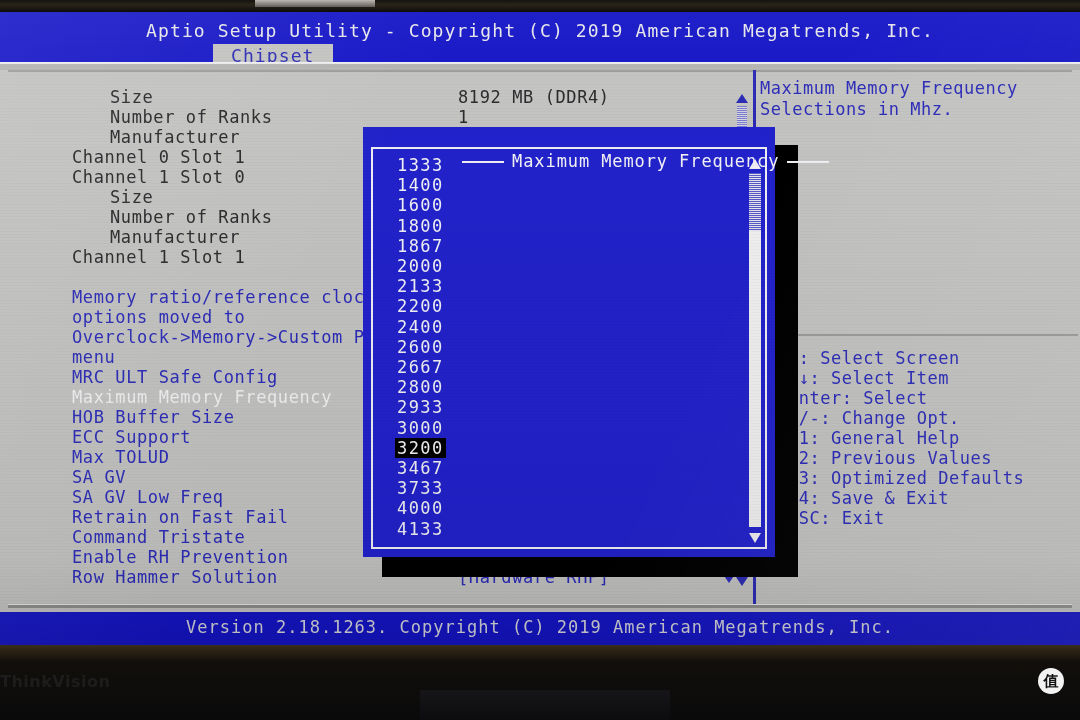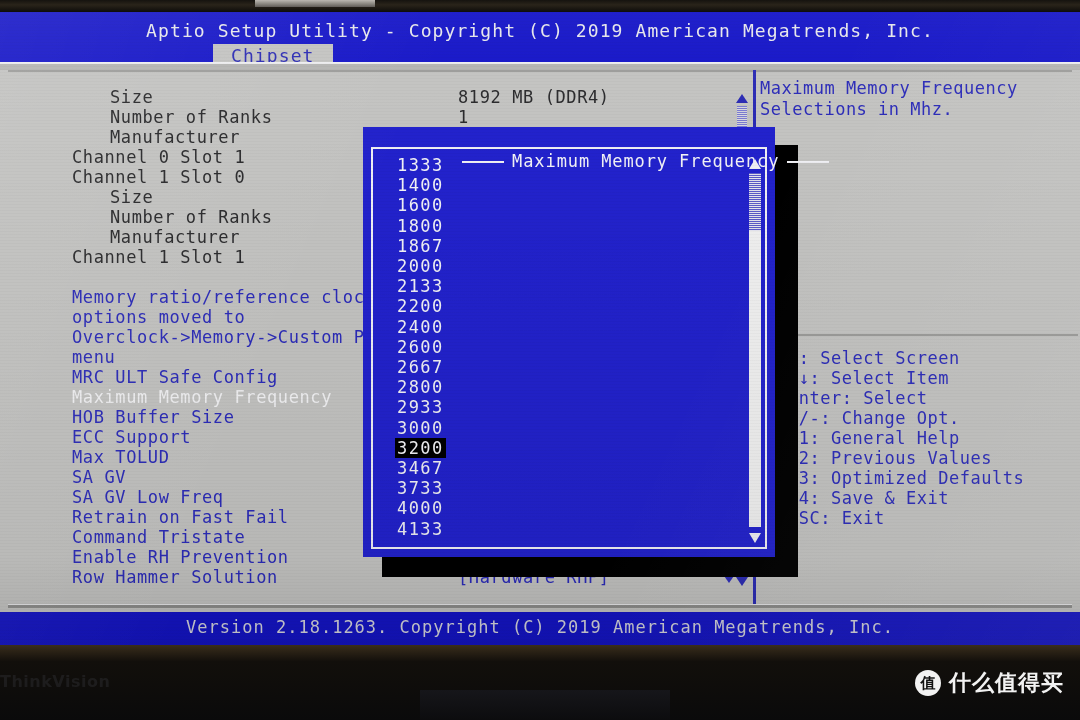--- a/index.html
+++ b/index.html
@@ -367,16 +367,15 @@
     <div id="glare"></div>
   </div>
 
   <div class="bezel-bottom"></div>
   <div class="stand"></div>
 
   <div class="monitor-brand">ThinkVision</div>
 
   <div class="watermark">
     <div class="wm-badge">值</div>
-    <div class="wm-text">什么值得买</div>
   </div>
 
 </div>
 
 </body></html>

